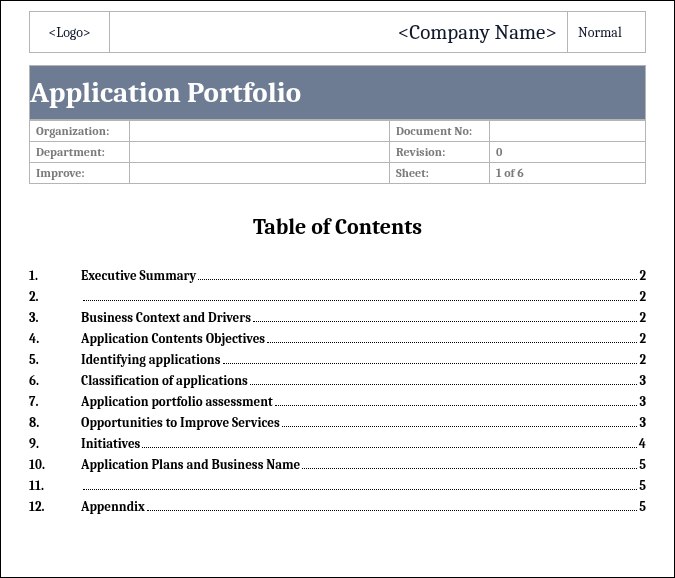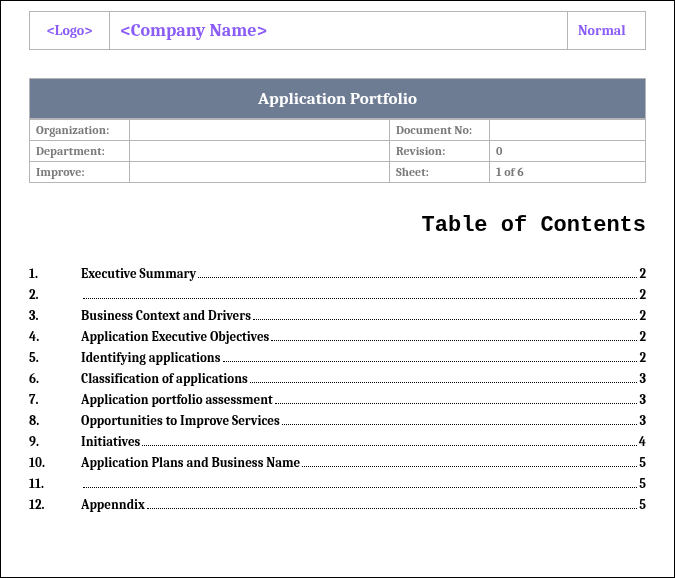--- a/index.html
+++ b/index.html
@@ -4,49 +4,47 @@
 <style>
   * { box-sizing: border-box; margin: 0; padding: 0; }
   body {
     width: 675px; height: 578px;
     font-family: Cambria, Georgia, 'Times New Roman', serif;
     background: #fff; color: #000;
     border: 1px solid #000;
     padding: 10px 28px 12px 28px;
   }
   .hdr-table { width: 100%; border-collapse: collapse; }
-  .hdr-table td { border: 1px solid #b5b5b5; padding: 8px 10px; font-weight: bold; color: #8b5cf6; }
+  .hdr-table td { border: 1px solid #b5b5b5; padding: 8px 10px; font-weight: normal; color: #0f172a; }
   .hdr-logo { width: 80px; text-align: center; font-size: 14px; }
-  .hdr-company { text-align: left; font-size: 18px; }
+  .hdr-company { text-align: right; font-size: 21px; }
   .hdr-normal { width: 78px; text-align: left; font-size: 14px; color: #555; }
 
   .title-bar {
-    margin-top: 28px;
+    margin-top: 12px;
     background: #6d7c93;
     color: #fff;
     font-weight: bold;
-    font-size: 17px;
-    text-align: center;
+    font-size: 29px;
     padding: 10px 0;
     border: 1px solid #b5b5b5;
   }
 
   .meta-table { width: 100%; border-collapse: collapse; margin-top: 0; }
   .meta-table td { border: 1px solid #b5b5b5; padding: 3px 6px; font-size: 12px; color: #7a7a7a; font-weight: bold; }
   .meta-label1 { width: 100px; }
   .meta-val1 { width: 260px; }
   .meta-label2 { width: 100px; margin-left: 44px; }
   .meta-val2 { }
 
   .toc-heading {
-    text-align: right;
+    text-align: center;
     font-size: 22px;
     font-weight: bold;
     margin: 30px 0 28px 0;
-    font-family: Liberation Mono, monospace;
   }
 
   .toc { font-size: 13px; }
   .toc-row { display: flex; align-items: baseline; margin-bottom: 6px; font-weight: bold; }
   .toc-num { width: 52px; flex: 0 0 52px; }
   .toc-title { white-space: nowrap; }
   .toc-dots {
     flex: 1 1 auto;
     border-bottom: 1.5px dotted #000;
     margin: 0 2px 3px 2px;
@@ -108,21 +106,21 @@
       <span class="toc-page">2</span>
     </div>
     <div class="toc-row">
       <span class="toc-num">3.</span>
       <span class="toc-title">Business Context and Drivers</span>
       <span class="toc-dots"></span>
       <span class="toc-page">2</span>
     </div>
     <div class="toc-row">
       <span class="toc-num">4.</span>
-      <span class="toc-title">Application Executive Objectives</span>
+      <span class="toc-title">Application Contents Objectives</span>
       <span class="toc-dots"></span>
       <span class="toc-page">2</span>
     </div>
     <div class="toc-row">
       <span class="toc-num">5.</span>
       <span class="toc-title">Identifying applications</span>
       <span class="toc-dots"></span>
       <span class="toc-page">2</span>
     </div>
     <div class="toc-row">

